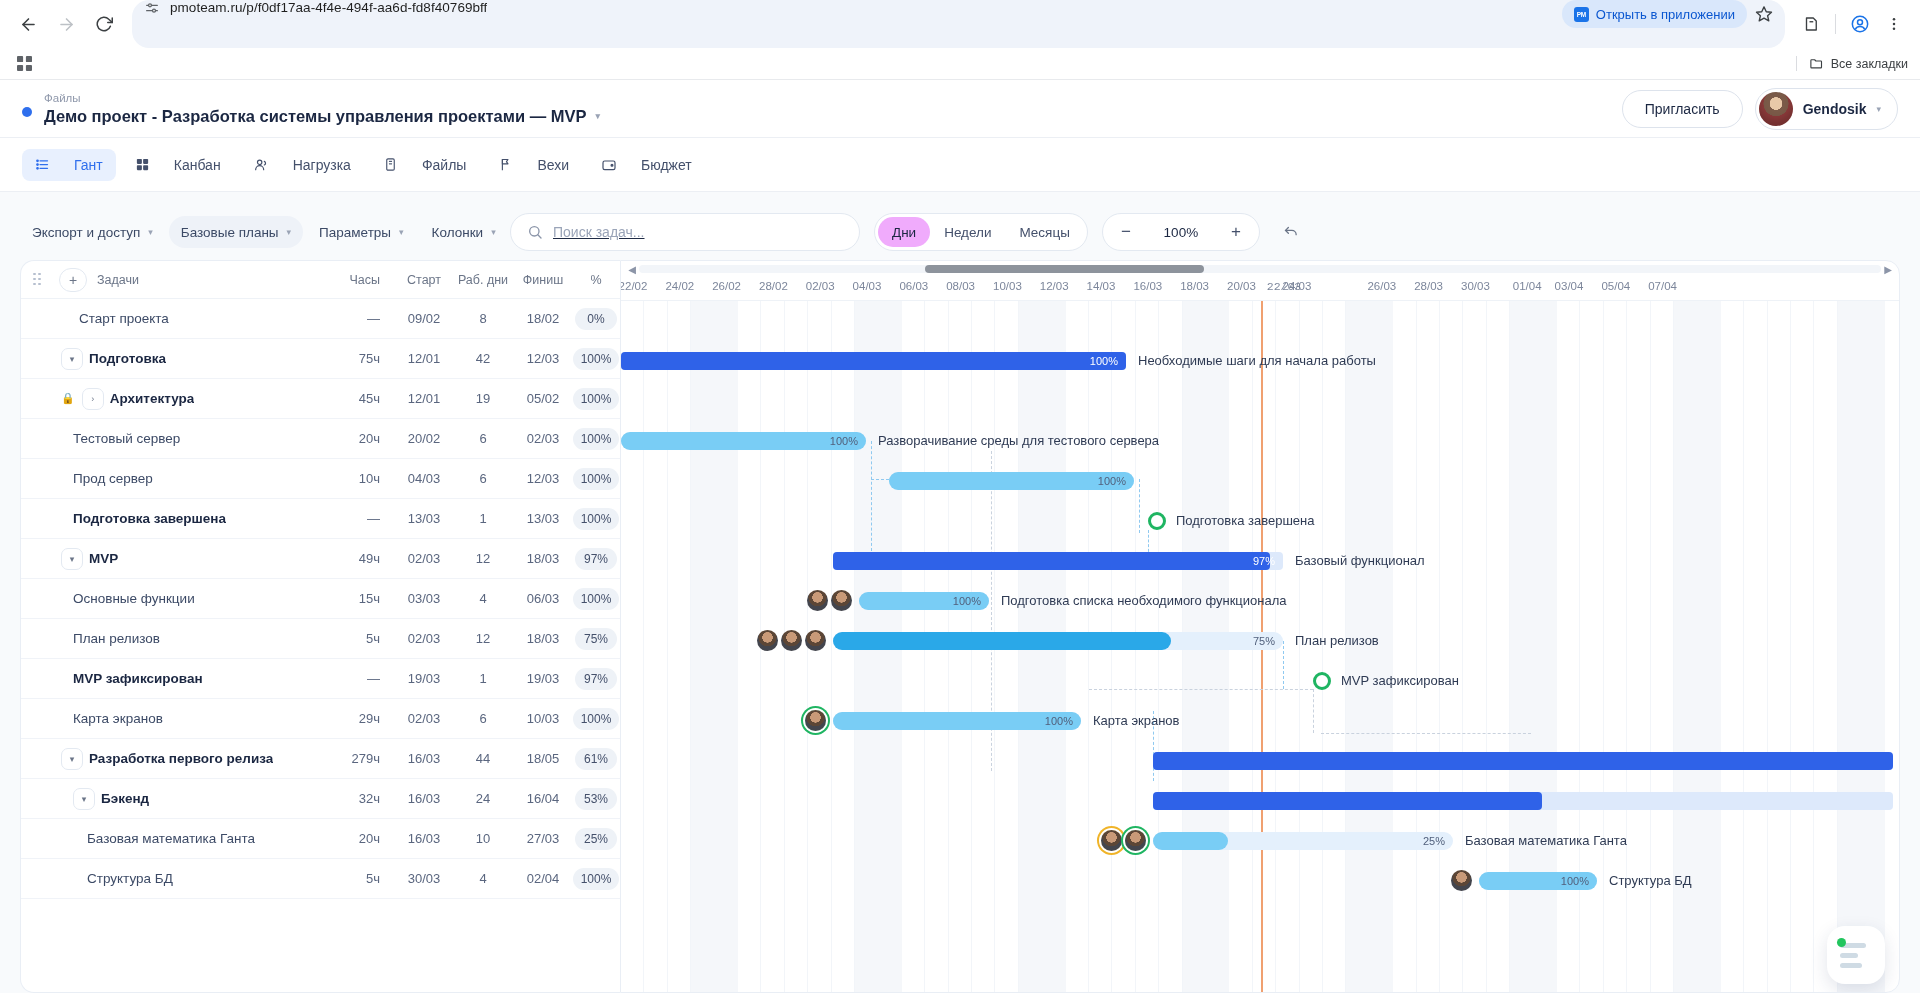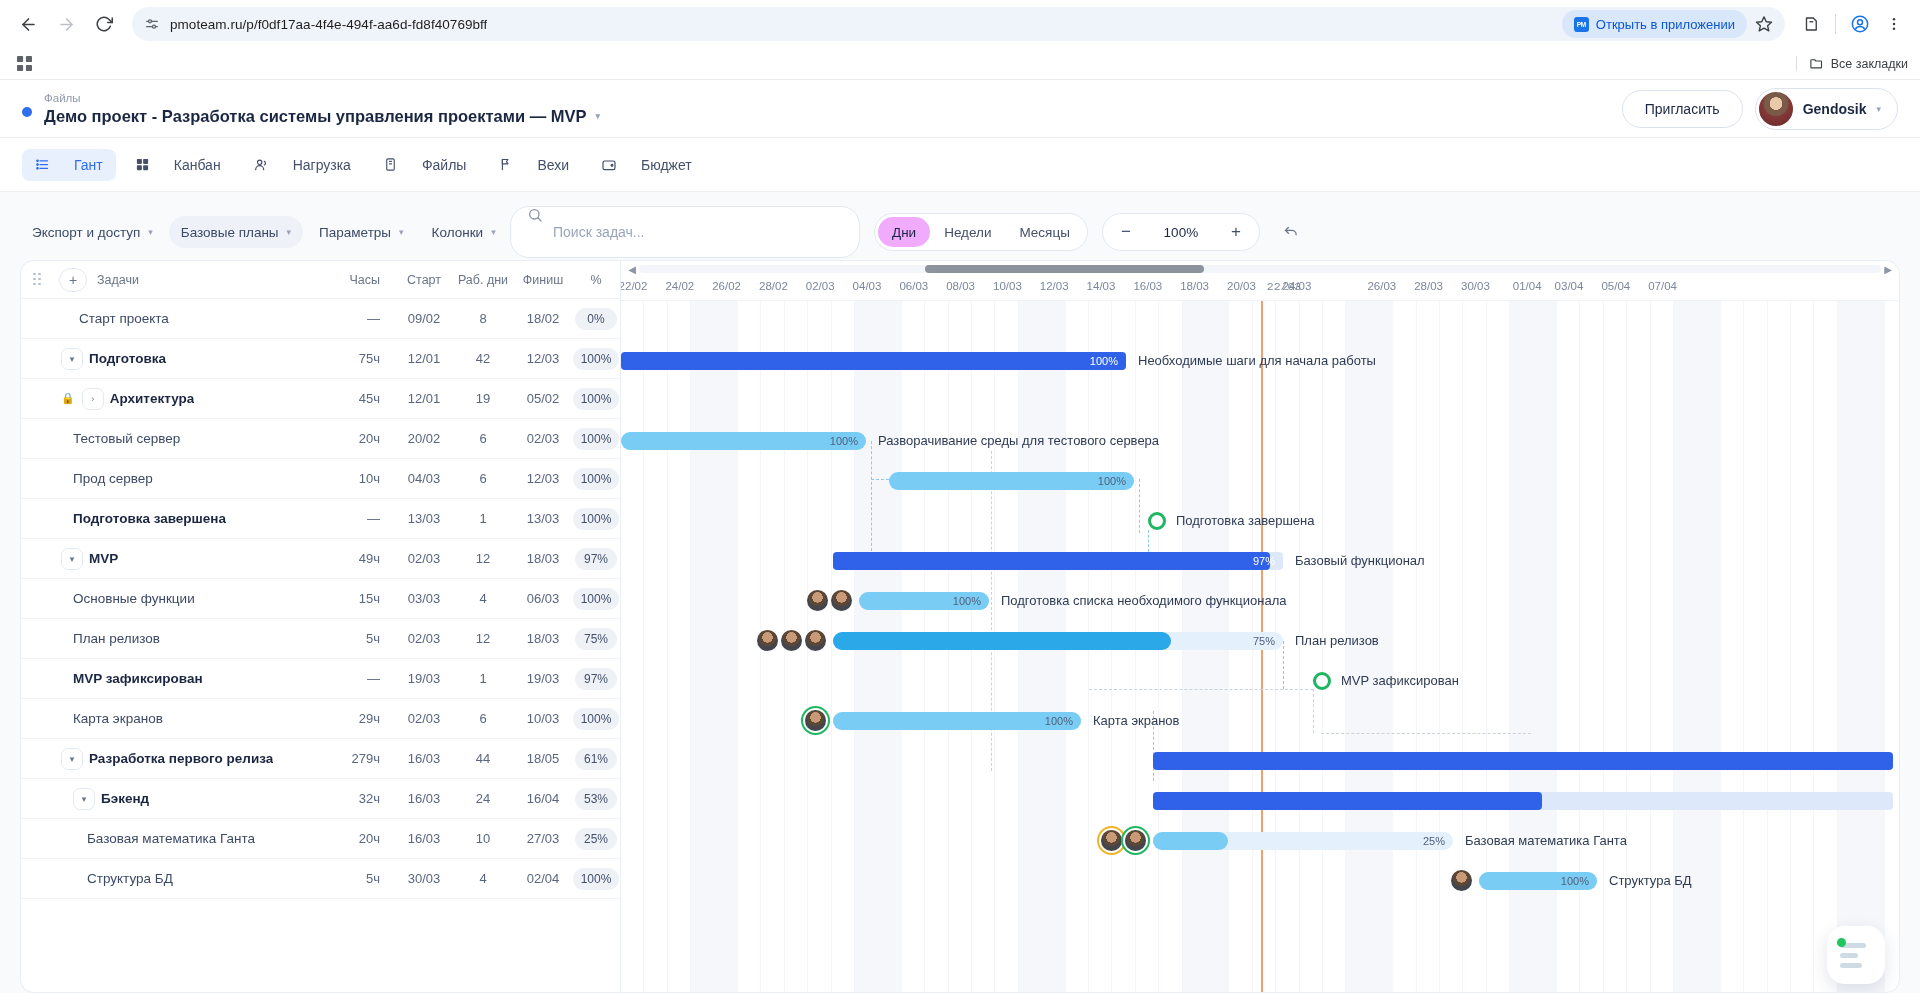--- a/index.html
+++ b/index.html
@@ -10,22 +10,22 @@
     overflow: hidden;
     color: #1f2b45;
   }
 
   
   #browser-chrome { width:1920px; background:#ffffff; }
   .nav-bar { height:48px; display:flex; align-items:center; padding:0 10px; gap:2px; }
   .nav-btn { width:36px; height:36px; border-radius:50%; display:flex; align-items:center;
              justify-content:center; color:#3c4043; cursor:pointer; }
   .nav-btn.disabled { color:#bdc1c6; }
-  .omnibox { flex:1; height:34px; background:#eff3fa; border-radius:17px; display:flex;
-             align-items:center; padding:0 12px; margin:0 8px; gap:10px; min-width:0; }
+  .omnibox { flex:1; height:48px; background:#eff3fa; border-radius:17px; display:flex;
+             align-items:flex-start; padding:0 12px; margin:0 8px; gap:10px; min-width:0; }
   .omni-url { font-size:13.5px; color:#1f1f1f; white-space:nowrap; overflow:hidden;
               text-overflow:ellipsis; letter-spacing:0.05px; }
   .open-app-pill { display:flex; align-items:center; gap:7px; height:28px; padding:0 12px;
                    background:#d9e7fb; border-radius:14px; font-size:13px; color:#0b57d0;
                    white-space:nowrap; cursor:pointer; }
   .open-app-icon { width:15px; height:15px; background:#1a73e8; border-radius:3px;
                    font-size:6.5px; color:#fff; display:flex; align-items:center;
                    justify-content:center; font-weight:bold; letter-spacing:-0.3px; }
   .chrome-icon { width:32px; height:32px; display:flex; align-items:center; justify-content:center;
                  color:#3c4043; cursor:pointer; border-radius:50%; }
@@ -70,22 +70,22 @@
   
   .workspace { flex:1; display:flex; flex-direction:column; background:#f8fafc; padding:12px 20px 0 20px; }
   .panel { flex:1; display:flex; flex-direction:column; min-height:0; }
 
   .toolbar { height:56px; display:flex; align-items:center; gap:0; }
   .tb-left { width:490px; display:flex; align-items:center; gap:4px; }
   .tb-menu { height:32px; padding:0 12px; border-radius:16px; display:flex; align-items:center;
              gap:8px; font-size:13.5px; color:#3c4a66; cursor:pointer; white-space:nowrap; }
   .tb-menu.active { background:#eef2f8; }
   .tb-right { flex:1; display:flex; align-items:center; gap:14px; }
-  .search-box { width:350px; height:52px; background:#fff; border:1px solid #e3e9f1;
-                border-radius:19px; display:flex; gap:10px; padding:0 16px; }
+  .search-box { width:350px; height:38px; background:#fff; border:1px solid #e3e9f1;
+                border-radius:19px; display:flex; align-items:center; gap:10px; padding:0 16px;text-decoration:underline; }
   .search-box input { border:none; outline:none; font-size:14px; color:#1b2742; width:100%;
                       background:transparent; font-family:inherit; }
   .search-box input::placeholder { color:#9aa4b8; }
   .seg { height:38px; background:#fff; border:1px solid #e3e9f1; border-radius:19px; display:flex;
          align-items:center; padding:3px; }
   .seg-item { height:30px; padding:0 14px; border-radius:15px; display:flex; align-items:center;
               font-size:13.5px; color:#44506b; cursor:pointer; }
   .seg-item.active { background:#f0abfc; color:#1b2742; }
   .zoomctl { height:38px; width:158px; background:#fff; border:1px solid #e3e9f1; border-radius:19px;
              display:flex; align-items:center; justify-content:space-between; padding:0 8px; }

